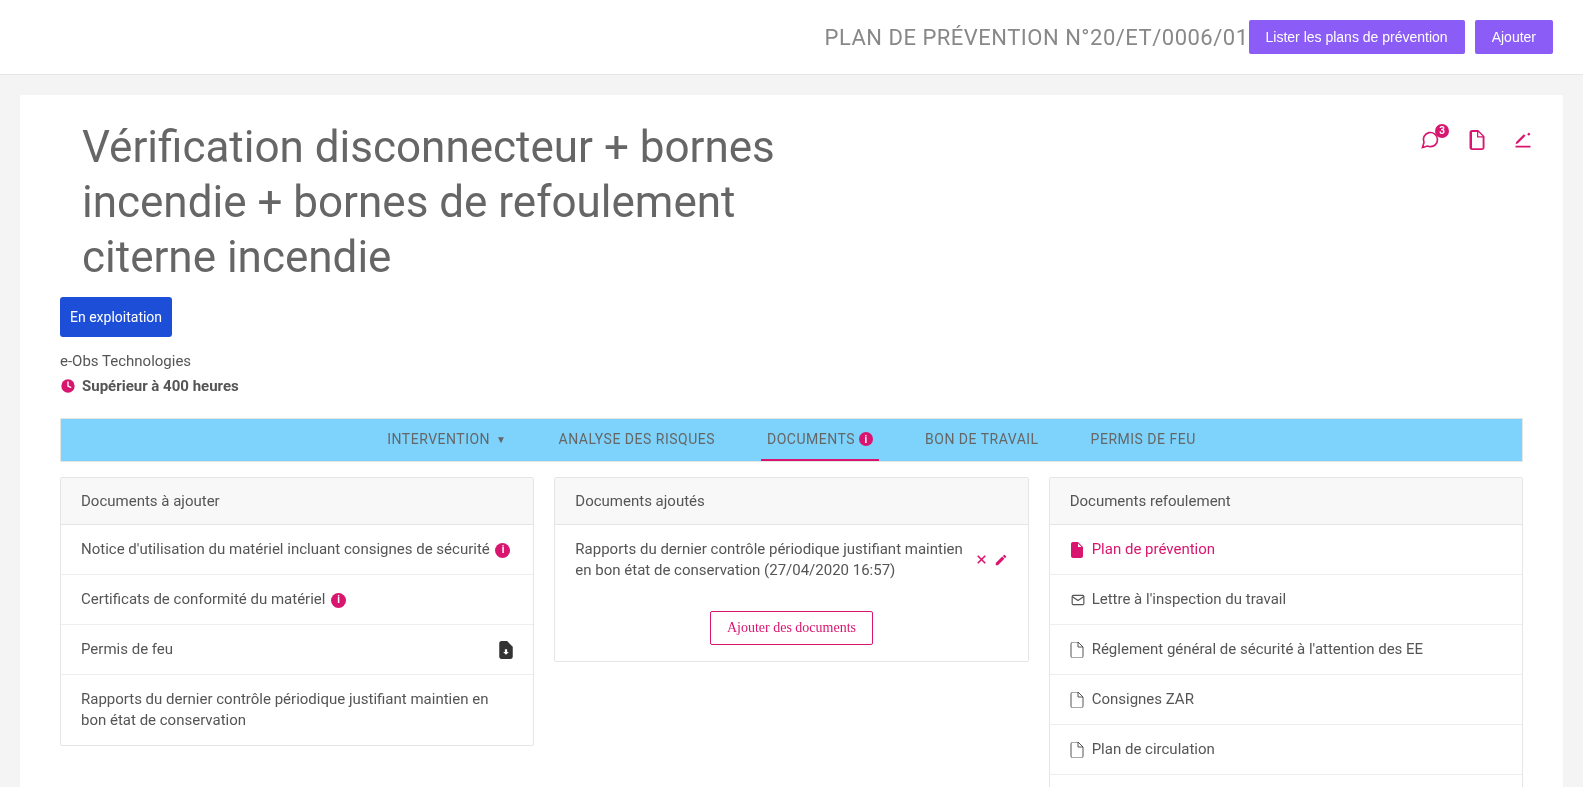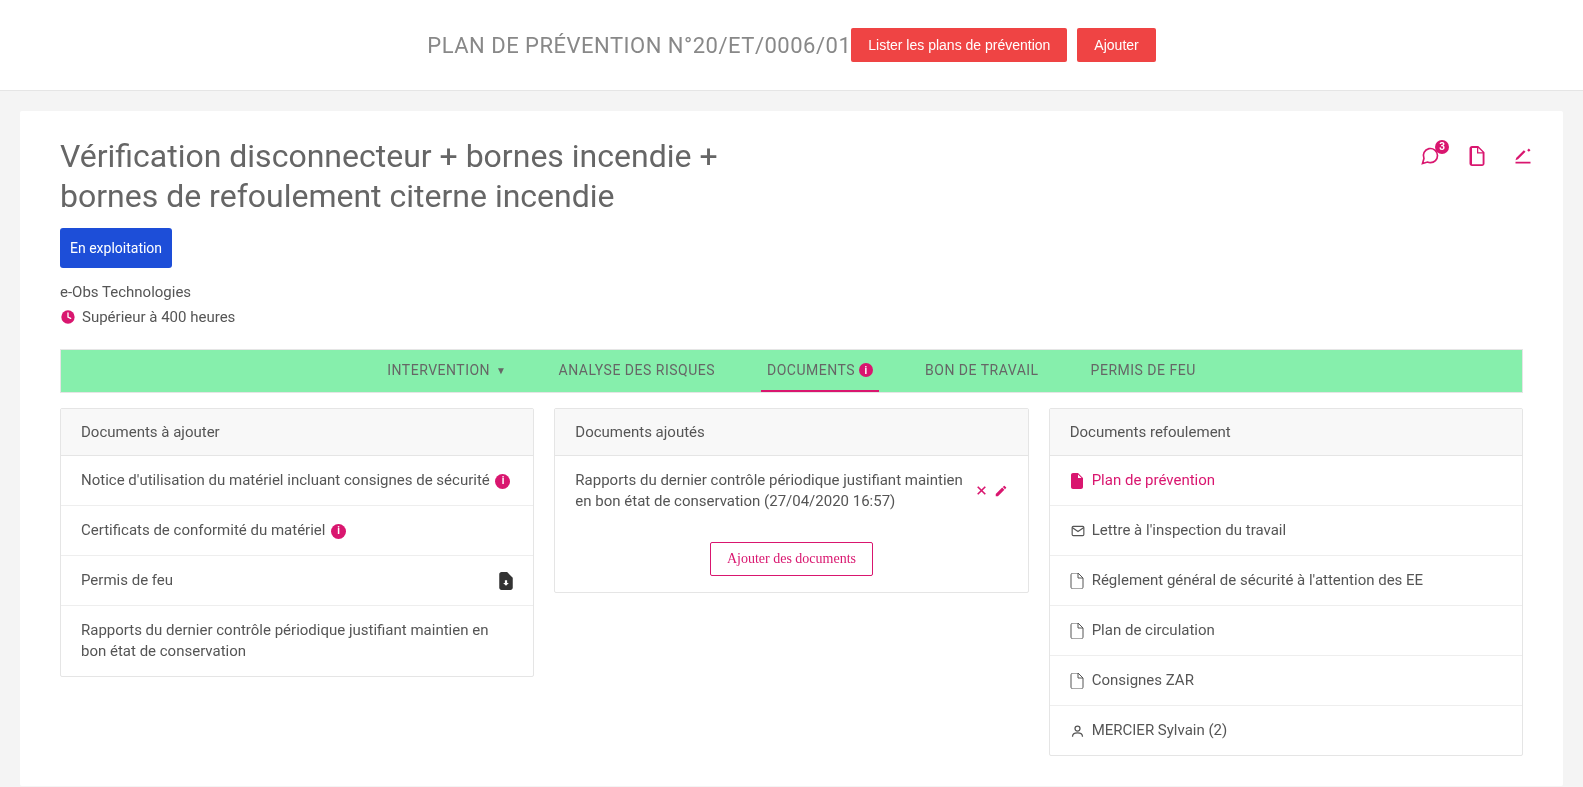--- a/index.html
+++ b/index.html
@@ -5,62 +5,63 @@
   * { box-sizing: border-box; margin: 0; padding: 0; }
   body {
     font-family: -apple-system, BlinkMacSystemFont, "Segoe UI", Roboto, "Helvetica Neue", Arial, sans-serif;
     background: #f4f4f4;
     color: #555;
     font-size: 15px;
   }
   .topbar {
     background: #fff;
     border-bottom: 1px solid #e5e5e5;
-    padding: 28px 30px;
-    display: flex;
-    justify-content: center;
+    padding: 20px 30px;
+    display: flex;
+    justify-content: flex-end;
     align-items: center;
   }
   .topbar-title {
     font-size: 22px;
     color: #888;
     font-weight: 400;
     letter-spacing: 0.5px;
   }
   .topbar-actions { display: flex; gap: 10px; }
   .btn {
     display: inline-block;
     padding: 8px 16px;
     border-radius: 2px;
     font-size: 14px;
     border: 1px solid transparent;
     cursor: pointer;
     text-align: center;
   }
-  .btn-dark { background: #ef4444; color: #fff; }
+  .btn-dark { background: #8b5cf6; color: #fff; }
   .btn-outline-red { background: #fff; color: #d9166f; border: 1px solid #d9166f; font-family: Liberation Serif, serif; }
   .main-card {
     margin: 20px;
     background: #fff;
     border-radius: 2px;
     padding: 25px 0 30px;
   }
   .header-row {
     display: flex;
     justify-content: space-between;
     align-items: flex-start;
     padding: 0 30px 0 40px;
   }
   .plan-title {
-    font-size: 32px;
+    font-size: 44px;
     font-weight: 400;
     color: #666;
     line-height: 1.25;
     max-width: 700px;
     margin-bottom: 12px;
+    margin-left: 22px;
   }
   .header-icons {
     display: flex;
     gap: 28px;
     align-items: center;
     padding-top: 10px;
   }
   .header-icons .icon { color: #d9166f; cursor: pointer; position: relative; }
   .badge-count {
     position: absolute;
@@ -79,29 +80,29 @@
   .status-badge {
     display: inline-block;
     background: #1d4ed8;
     color: #fff;
     padding: 12px 10px;
     border-radius: 3px;
     font-size: 14px;
     margin: 0 0 15px 40px;
   }
   .company { color: #555; padding: 0 40px; margin-bottom: 7px; font-size: 15px; }
-  .duration-row { padding: 0 40px 8px; display: flex; align-items: center; gap: 6px; color: #555; }
+  .duration-row { padding: 0 40px 8px; display: flex; align-items: center; gap: 6px; color: #555; font-weight: bold; }
   .clock-icon { color: #d9166f; }
   .tabs {
     margin: 15px 40px 0;
     border: 1px solid #e5e5e5;
     display: flex;
     justify-content: center;
     gap: 40px;
-    background: #86efac;
+    background: #7dd3fc;
   }
   .tab {
     padding: 12px 6px;
     font-size: 14px;
     color: #666;
     letter-spacing: 0.5px;
     cursor: pointer;
     display: flex;
     align-items: center;
     gap: 4px;
@@ -314,32 +315,32 @@
             </div>
           </div>
           <div class="list-item">
             <div class="doc-link">
               <span class="file-icon">
                 <svg width="14" height="16" viewBox="0 0 384 512" fill="none" stroke="currentColor" stroke-width="32">
                   <path d="M224 0H64C28.7 0 0 28.7 0 64v384c0 35.3 28.7 64 64 64h256c35.3 0 64-28.7 64-64V160L224 0z" fill="none"></path>
                   <path d="M224 0v160h160"></path>
                 </svg>
               </span>
-              <span>Plan de circulation</span>
+              <span>Consignes ZAR</span>
             </div>
           </div>
           <div class="list-item">
             <div class="doc-link">
               <span class="file-icon">
                 <svg width="14" height="16" viewBox="0 0 384 512" fill="none" stroke="currentColor" stroke-width="32">
                   <path d="M224 0H64C28.7 0 0 28.7 0 64v384c0 35.3 28.7 64 64 64h256c35.3 0 64-28.7 64-64V160L224 0z" fill="none"></path>
                   <path d="M224 0v160h160"></path>
                 </svg>
               </span>
-              <span>Consignes ZAR</span>
+              <span>Plan de circulation</span>
             </div>
           </div>
           <div class="list-item">
             <div class="doc-link">
               <span class="file-icon">
                 <svg width="15" height="16" viewBox="0 0 24 24" fill="none" stroke="currentColor" stroke-width="2">
                   <circle cx="12" cy="8" r="4"></circle>
                   <path d="M4 21c0-4 4-6 8-6s8 2 8 6"></path>
                 </svg>
               </span>

